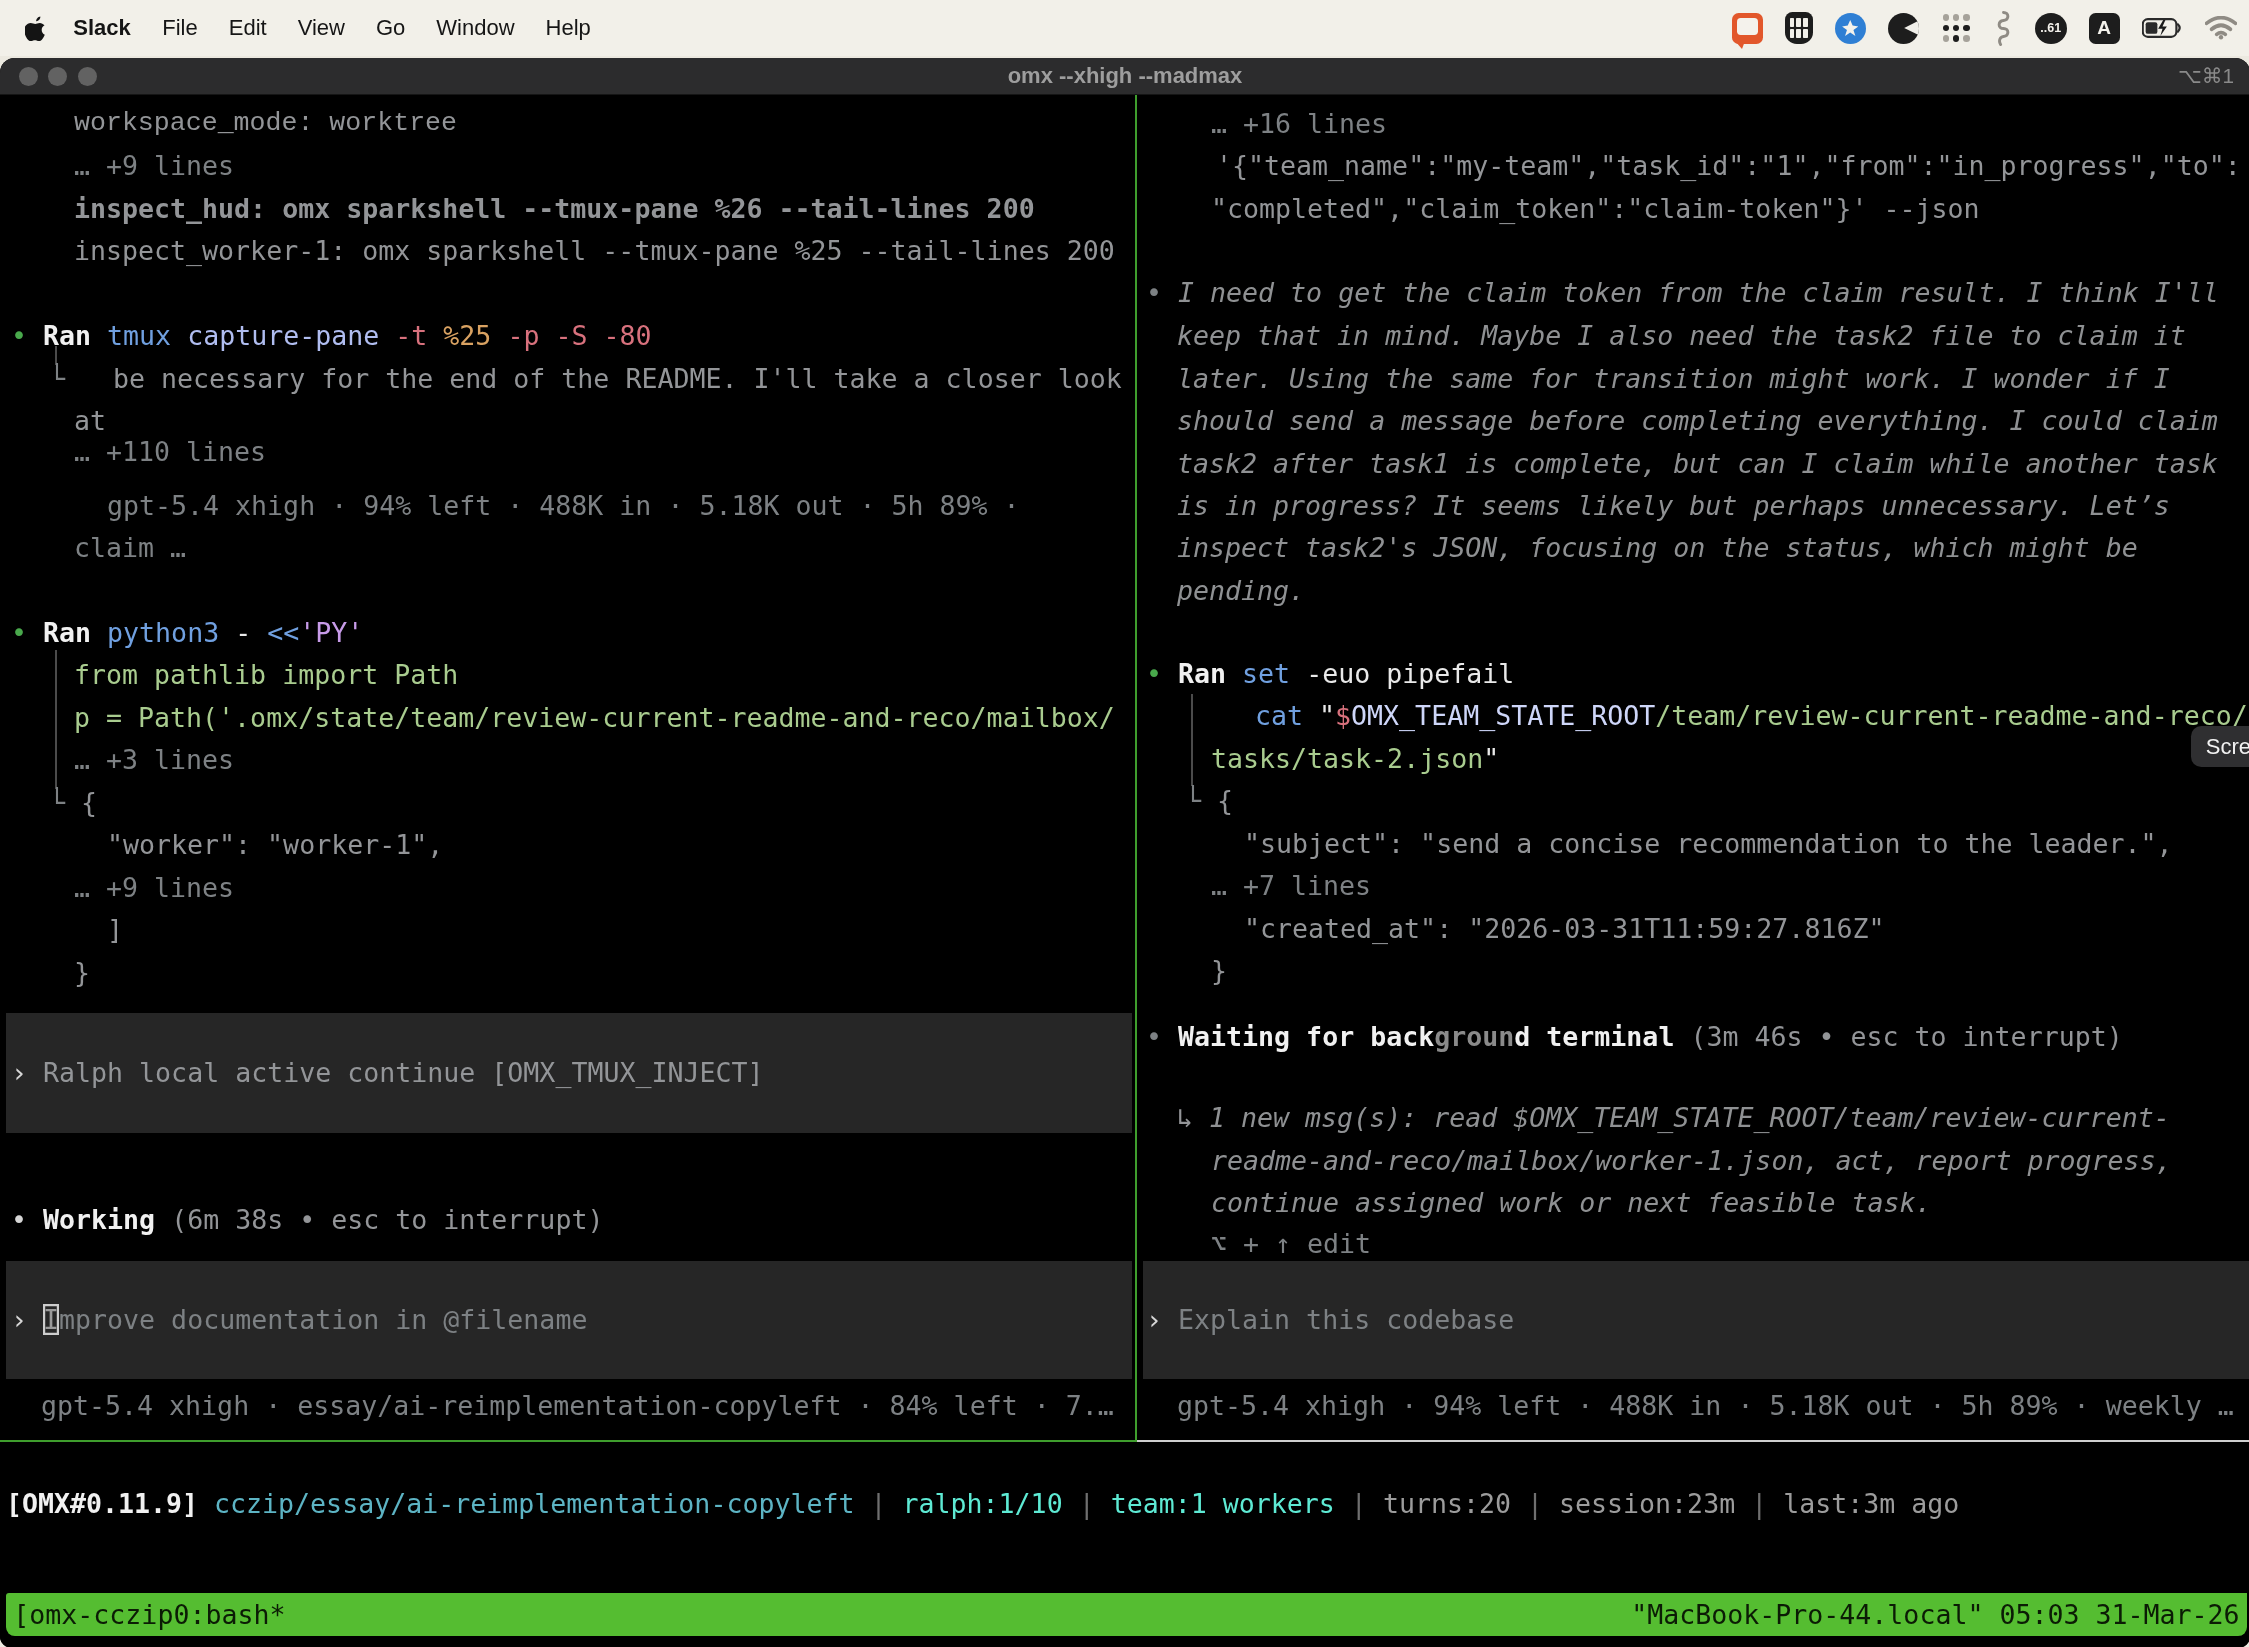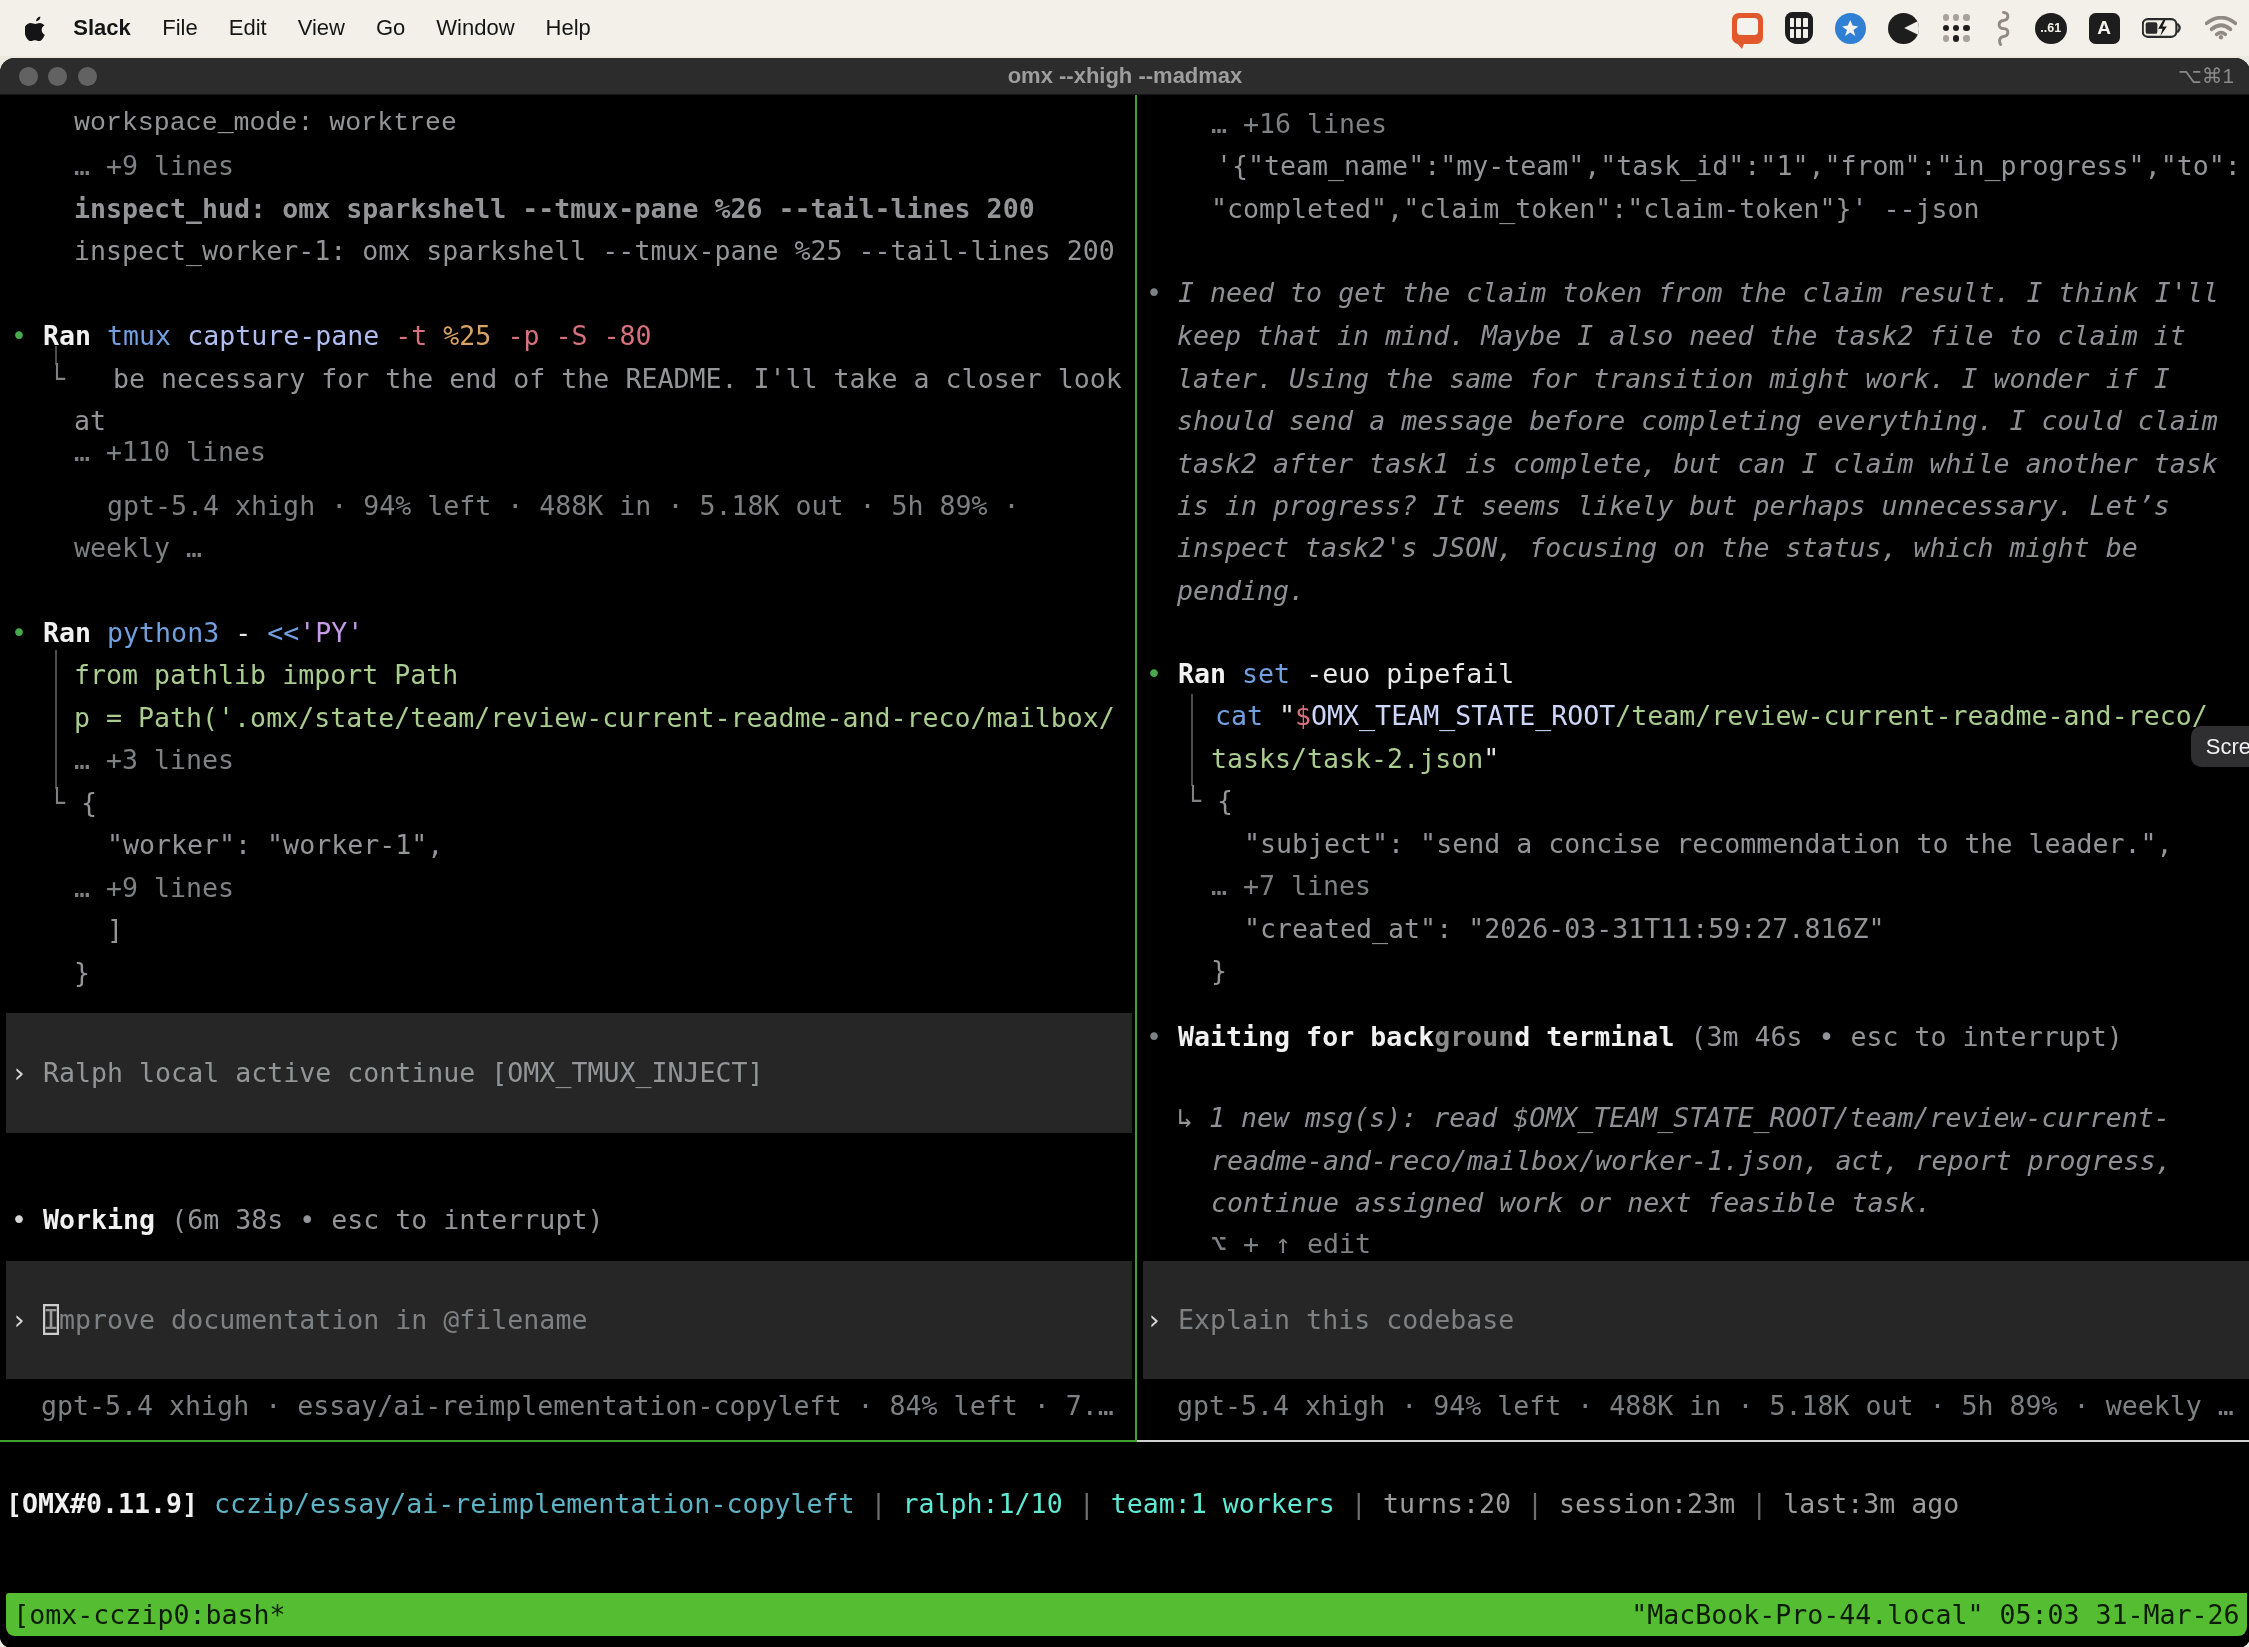--- a/index.html
+++ b/index.html
@@ -200,21 +200,21 @@
     <div>
         <div class="term-line" style="top: 11px; left: 74px; font-family: Liberation Mono, monospace;"><span class="c-gray">workspace_mode: worktree</span></div>
         <div class="term-line" style="top: 53px; left: 74px;"><span class="c-dim">… +9 lines</span></div>
         <div class="term-line" style="top: 96px; left: 74px; font-weight: bold;"><span class="c-gray">inspect_hud: omx sparkshell --tmux-pane %26 --tail-lines 200</span></div>
         <div class="term-line" style="top: 138px; left: 74px;"><span class="c-gray">inspect_worker-1: omx sparkshell --tmux-pane %25 --tail-lines 200</span></div>
         <div class="term-line" style="top: 223px; left: 11px;"><span class="c-gb">• </span><span class="c-bold">Ran </span><span class="c-blue">tmux </span><span class="c-lblue">capture-pane </span><span class="c-red">-t </span><span class="c-orange">%25 </span><span class="c-red">-p -S -80</span></div>
         <div class="term-line" style="top: 266px; left: 49px;"><span class="c-dim">└   </span><span class="c-gray">be necessary for the end of the README. I'll take a closer look</span></div>
         <div class="term-line" style="top: 308px; left: 74px;"><span class="c-gray">at</span></div>
         <div class="term-line" style="top: 339px; left: 74px;"><span class="c-dim">… +110 lines</span></div>
         <div class="term-line" style="top: 393px; left: 107px;"><span class="c-dim">gpt-5.4 xhigh · 94% left · 488K in · 5.18K out · 5h 89% ·</span></div>
-        <div class="term-line" style="top: 435px; left: 74px;"><span class="c-dim">weekly …</span></div>
+        <div class="term-line" style="top: 435px; left: 74px;"><span class="c-dim">claim …</span></div>
         <div class="term-line" style="top: 520px; left: 11px;"><span class="c-gb">• </span><span class="c-bold">Ran </span><span class="c-blue">python3 </span><span class="c-white">- </span><span class="c-blue">&lt;&lt;</span><span class="c-purple">'PY'</span></div>
         <div class="term-line" style="top: 562px; left: 74px;"><span class="c-green">from pathlib import Path</span></div>
         <div class="term-line" style="top: 605px; left: 74px;"><span class="c-green">p = Path('.omx/state/team/review-current-readme-and-reco/mailbox/</span></div>
         <div class="term-line" style="top: 647px; left: 74px;"><span class="c-dim">… +3 lines</span></div>
         <div class="term-line" style="top: 690px; left: 49px;"><span class="c-dim">└ </span><span class="c-gray">{</span></div>
         <div class="term-line" style="top: 732px; left: 107px;"><span class="c-gray">"worker": "worker-1",</span></div>
         <div class="term-line" style="top: 775px; left: 74px;"><span class="c-dim">… +9 lines</span></div>
         <div class="term-line" style="top: 817px; left: 107px;"><span class="c-gray">]</span></div>
         <div class="term-line" style="top: 860px; left: 74px;"><span class="c-gray">}</span></div>
         <div class="term-line" style="top: 960px; left: 11px;"><span class="c-wb">› </span><span class="c-gray">Ralph local active continue [OMX_TMUX_INJECT]</span></div>
@@ -228,21 +228,21 @@
         <div class="term-line" style="top: 96px; left: 1211px;"><span class="c-gray">"completed","claim_token":"claim-token"}' --json</span></div>
         <div class="term-line" style="top: 180px; left: 1146px;"><span class="c-dim">• </span><span class="c-it">I need to get the claim token from the claim result. I think I'll</span></div>
         <div class="term-line" style="top: 223px; left: 1177px;"><span class="c-it">keep that in mind. Maybe I also need the task2 file to claim it</span></div>
         <div class="term-line" style="top: 266px; left: 1177px;"><span class="c-it">later. Using the same for transition might work. I wonder if I</span></div>
         <div class="term-line" style="top: 308px; left: 1177px;"><span class="c-it">should send a message before completing everything. I could claim</span></div>
         <div class="term-line" style="top: 351px; left: 1177px;"><span class="c-it">task2 after task1 is complete, but can I claim while another task</span></div>
         <div class="term-line" style="top: 393px; left: 1177px;"><span class="c-it">is in progress? It seems likely but perhaps unnecessary. Let’s</span></div>
         <div class="term-line" style="top: 435px; left: 1177px;"><span class="c-it">inspect task2's JSON, focusing on the status, which might be</span></div>
         <div class="term-line" style="top: 478px; left: 1177px;"><span class="c-it">pending.</span></div>
         <div class="term-line" style="top: 561px; left: 1146px;"><span class="c-gb">• </span><span class="c-bold">Ran </span><span class="c-blue">set </span><span class="c-white">-euo pipefail</span></div>
-        <div class="term-line" style="top: 603px; left: 1215px;"><span class="c-blue">cat </span><span class="c-white">"</span><span class="c-red">$</span><span class="c-lav">OMX_TEAM_STATE_ROOT</span><span class="c-green">/team/review-current-readme-and-reco/</span></div>
+        <div class="term-line" style="top: 603px; left: 1255px;"><span class="c-blue">cat </span><span class="c-white">"</span><span class="c-red">$</span><span class="c-lav">OMX_TEAM_STATE_ROOT</span><span class="c-green">/team/review-current-readme-and-reco/</span></div>
         <div class="term-line" style="top: 646px; left: 1211px;"><span class="c-green">tasks/task-2.json</span><span class="c-white">"</span></div>
         <div class="term-line" style="top: 688px; left: 1185px;"><span class="c-dim">└ </span><span class="c-gray">{</span></div>
         <div class="term-line" style="top: 731px; left: 1244px;"><span class="c-gray">"subject": "send a concise recommendation to the leader.",</span></div>
         <div class="term-line" style="top: 773px; left: 1211px;"><span class="c-dim">… +7 lines</span></div>
         <div class="term-line" style="top: 816px; left: 1244px;"><span class="c-gray">"created_at": "2026-03-31T11:59:27.816Z"</span></div>
         <div class="term-line" style="top: 858px; left: 1211px;"><span class="c-gray">}</span></div>
         <div class="term-line" style="top: 924px; left: 1146px;"><span class="c-dim">• </span><span class="c-bold">Waiting for back</span><span class="c-bgray">groun</span><span class="c-bold">d terminal </span><span class="c-gray">(3m 46s • esc to interrupt)</span></div>
         <div class="term-line" style="top: 1005px; left: 1177px;"><span class="c-gray">↳ </span><span class="c-it">1 new msg(s): read $OMX_TEAM_STATE_ROOT/team/review-current-</span></div>
         <div class="term-line" style="top: 1048px; left: 1211px;"><span class="c-it">readme-and-reco/mailbox/worker-1.json, act, report progress,</span></div>
         <div class="term-line" style="top: 1090px; left: 1211px;"><span class="c-it">continue assigned work or next feasible task.</span></div>

